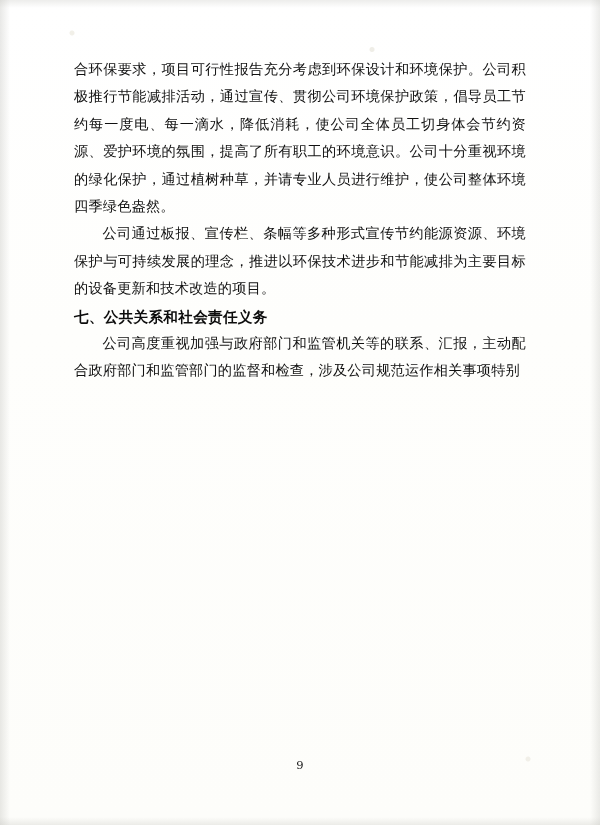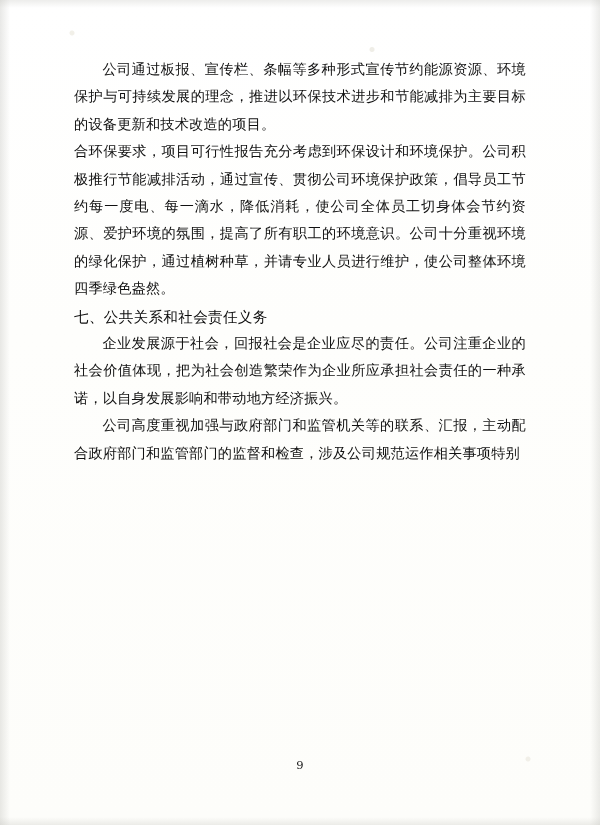--- a/index.html
+++ b/index.html
@@ -45,21 +45,21 @@
     text-justify: inter-ideograph;
     letter-spacing: 0.2px;
   }
   p.indent {
     text-indent: 2em;
   }
   h2.section {
     margin: 0;
     font-size: 14.6px;
     line-height: 27.4px;
-    font-weight: normal;
+    font-weight: bold;
     color: #0d0d0d;
     letter-spacing: 0.3px;
   }
   .page-number {
     position: absolute;
     left: 0;
     right: 0;
     top: 758px;
     text-align: center;
     font-size: 11.5px;
@@ -95,21 +95,20 @@
 <body>
 
 <div class="page">
   <div class="paper-tint"></div>
   <div class="edge-shadow-left"></div>
   <div class="edge-shadow-right"></div>
   <div class="edge-shadow-top"></div>
   <div class="edge-shadow-bottom"></div>
 
   <div class="content">
+    <p class="para">合环保要求，项目可行性报告充分考虑到环保设计和环境保护。公司积极推行节能减排活动，通过宣传、贯彻公司环境保护政策，倡导员工节约每一度电、每一滴水，降低消耗，使公司全体员工切身体会节约资源、爱护环境的氛围，提高了所有职工的环境意识。公司十分重视环境的绿化保护，通过植树种草，并请专业人员进行维护，使公司整体环境四季绿色盎然。</p>
     <p class="para indent">公司通过板报、宣传栏、条幅等多种形式宣传节约能源资源、环境保护与可持续发展的理念，推进以环保技术进步和节能减排为主要目标的设备更新和技术改造的项目。</p>
-    <p class="para">合环保要求，项目可行性报告充分考虑到环保设计和环境保护。公司积极推行节能减排活动，通过宣传、贯彻公司环境保护政策，倡导员工节约每一度电、每一滴水，降低消耗，使公司全体员工切身体会节约资源、爱护环境的氛围，提高了所有职工的环境意识。公司十分重视环境的绿化保护，通过植树种草，并请专业人员进行维护，使公司整体环境四季绿色盎然。</p>
     <h2 class="section">七、公共关系和社会责任义务</h2>
-    <p class="para indent">企业发展源于社会，回报社会是企业应尽的责任。公司注重企业的社会价值体现，把为社会创造繁荣作为企业所应承担社会责任的一种承诺，以自身发展影响和带动地方经济振兴。</p>
     <p class="para indent">公司高度重视加强与政府部门和监管机关等的联系、汇报，主动配合政府部门和监管部门的监督和检查，涉及公司规范运作相关事项特别</p>
   </div>
 
   <div class="page-number">9</div>
 </div>
 
 </body></html>

